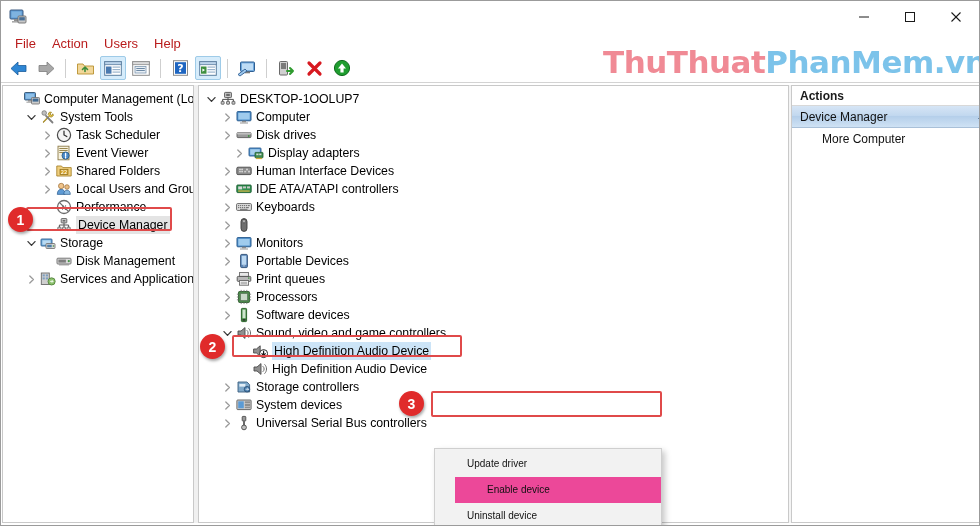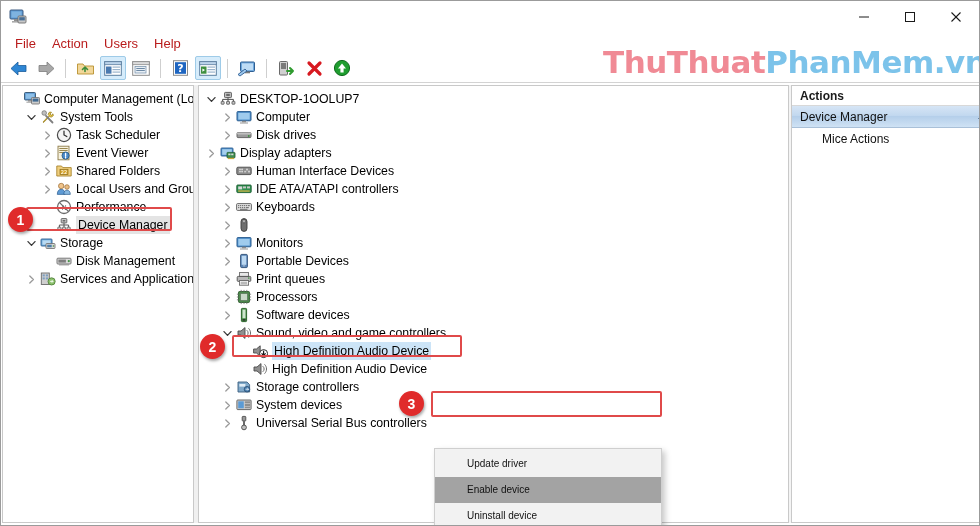--- a/index.html
+++ b/index.html
@@ -182,21 +182,22 @@
     padding: 2px 0;
     z-index: 40;
   }
   .ctxitem {
     height: 26px; line-height: 26px;
     font-size: 10px; color: #111;
     padding-left: 32px;
     white-space: nowrap;
   }
   .ctxitem.hl {
-    background: #a3a3a3;
+    background: #ec4899;
+    margin-left: 20px;
   }
 
   
   .redbox {
     position: absolute;
     border: 2px solid #e04a4a;
     border-radius: 2px;
     z-index: 60;
     pointer-events: none;
   }
@@ -576,21 +577,21 @@
             </span>
             <span class="ticon">
               <svg width="16" height="16" viewBox="0 0 16 16">
                 <rect x="1" y="5.6" width="14" height="5" rx="1" fill="#9a9a9a" stroke="#5a5a5a" stroke-width="0.9"></rect>
                 <rect x="1" y="5.6" width="14" height="2" rx="1" fill="#bfbfbf"></rect>
                 <circle cx="12.8" cy="9" r="0.9" fill="#3f8f3f"></circle>
               </svg>
             </span>
             <span class="tlabel">Disk drives</span>
           </div>
-          <div class="trow" style="padding-left:4px">
+          <div class="trow" style="padding-left:32px">
             <span class="chev">
               <svg width="9" height="9" viewBox="0 0 9 9">
                 <path d="M2.8 1 L6.4 4.5 L2.8 8" fill="none" stroke="#9a9a9a" stroke-width="1.3" stroke-linecap="round" stroke-linejoin="round"></path>
               </svg>
             </span>
             <span class="ticon">
               <svg width="16" height="16" viewBox="0 0 16 16">
                 <rect x="1" y="3" width="12" height="8" rx="0.7" fill="#4f90cc" stroke="#2a5c8f" stroke-width="0.9"></rect>
                 <rect x="2.2" y="4.2" width="9.6" height="5.6" fill="#a5cfee"></rect>
                 <rect x="7" y="7.4" width="8" height="5.4" rx="0.6" fill="#3f8f52" stroke="#1f5a2e" stroke-width="0.8"></rect>
@@ -850,21 +851,21 @@
       <div class="actions-header">Actions</div>
       <div class="actions-group">
         <span>Device Manager</span>
         <span>
           <svg width="11" height="8" viewBox="0 0 11 8">
               <path d="M1 6 L5.5 1.5 L10 6 Z" fill="#1b3a5c"></path>
             </svg>
         </span>
       </div>
       <div class="actions-item">
-        <span>Mice Actions</span>
+        <span>More Computer</span>
         <span>
           <svg width="8" height="11" viewBox="0 0 8 11">
               <path d="M1.5 1 L7 5.5 L1.5 10 Z" fill="#1b1b1b"></path>
             </svg>
         </span>
       </div>
     </div>
 
     <div class="ctxmenu" id="ctxmenu">
         <div class="ctxitem">Update driver</div>

